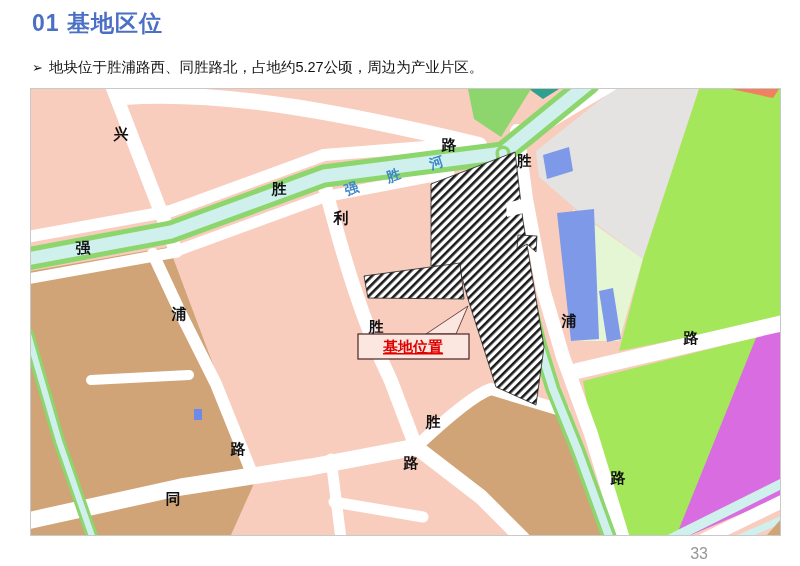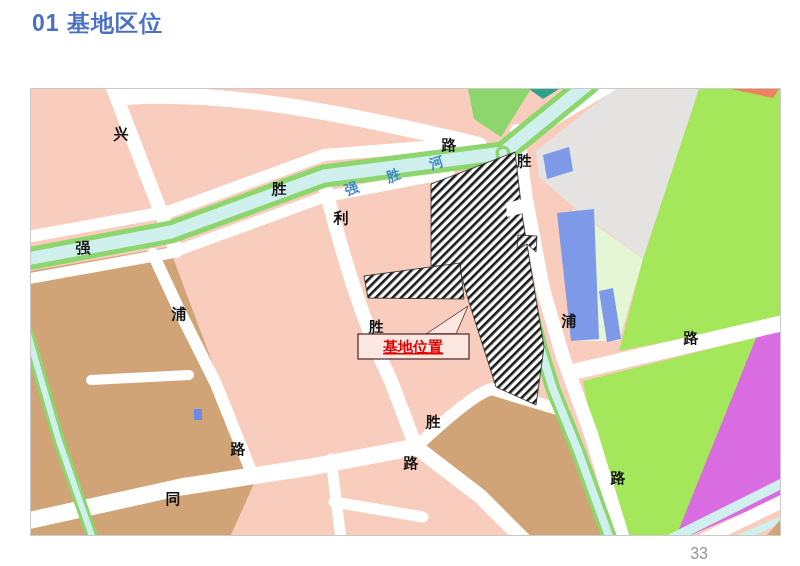--- a/index.html
+++ b/index.html
@@ -15,20 +15,23 @@
   text.riverlbl{font-size:14px;font-weight:bold;fill:#3d87c9;text-anchor:middle;}
   text.callout-text{font-size:15px;font-weight:bold;fill:#e00000;text-anchor:middle;text-decoration:underline;}
 </style>
 </head>
 <body>
 
 <div class="slide">
 
   <div class="title">01 基地区位</div>
 
+  <div class="bullet">
+    <span class="marker">➢</span><span>地块位于胜浦路西、同胜路北，占地约5.27公顷，周边为产业片区。</span>
+  </div>
 
   <div class="map-frame">
     <svg width="749" height="446" viewBox="0 0 749 446" xmlns="http://www.w3.org/2000/svg">
       <defs>
         <pattern id="hatch" width="6" height="6" patternUnits="userSpaceOnUse" patternTransform="rotate(-45)">
           <rect width="6" height="6" fill="#ffffff"></rect>
           <rect width="6" height="2.6" fill="#1a1a1a"></rect>
         </pattern>
       </defs>
 

